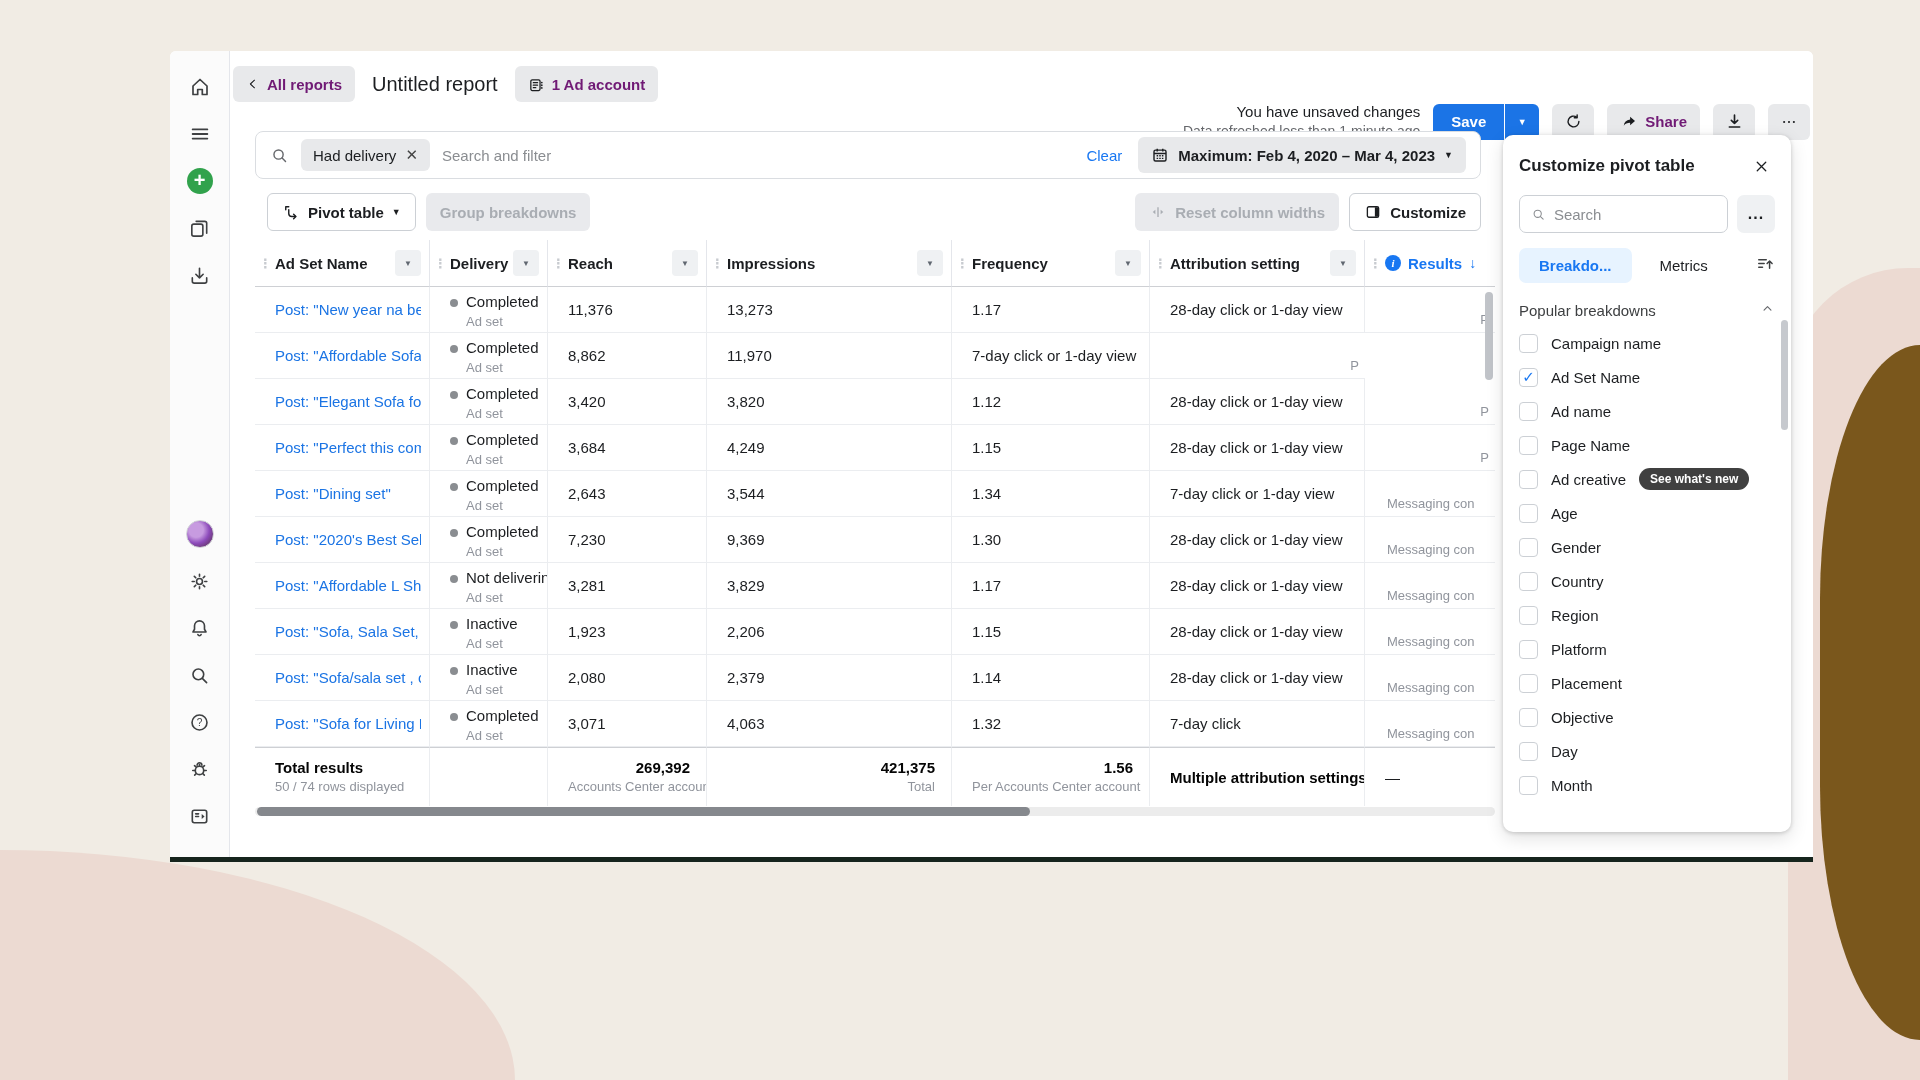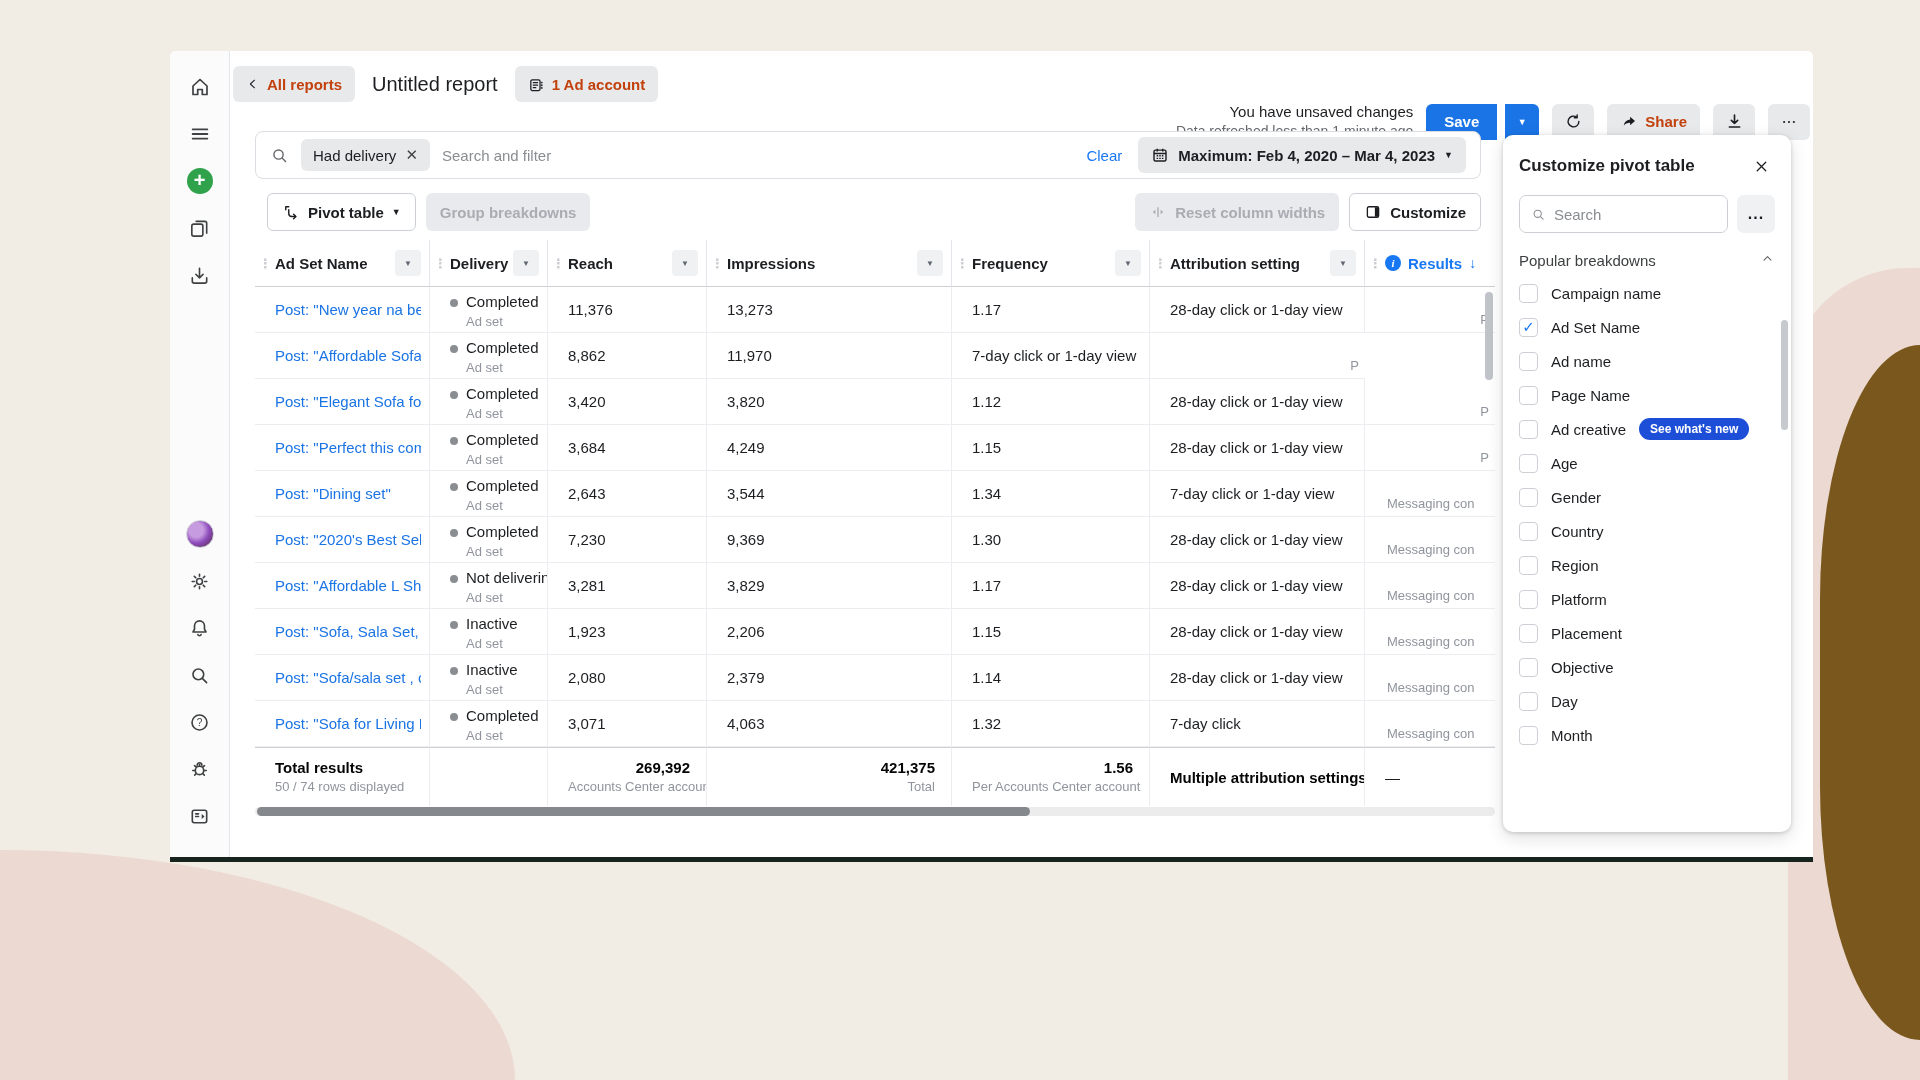--- a/index.html
+++ b/index.html
@@ -18,29 +18,29 @@
   
   .sidebar { position:absolute; left:0; top:0; width:60px; height:100%; background:#fbfbfb; border-right:1px solid #e4e6eb; display:flex; flex-direction:column; align-items:center; padding:16px 0 14px; }
   .side-icon { width:40px; height:40px; display:flex; align-items:center; justify-content:center; margin-bottom:7px; border-radius:8px; cursor:pointer; }
   .side-icon svg { stroke:#3e4042; fill:none; stroke-width:1.7; stroke-linecap:round; stroke-linejoin:round; }
   .side-spacer { flex:1; }
   .create-circle { width:26px; height:26px; border-radius:50%; background:#31a24c; color:#fff; font-size:20px; line-height:24px; text-align:center; font-weight:700; }
   .avatar { width:28px; height:28px; border-radius:50%; background:radial-gradient(circle at 35% 35%, #c79be0 0 30%, #8d4bbb 55%, #4e2a38 100%); border:1px solid #d0d2d6; }
 
   
   .hdr { position:absolute; left:60px; top:0; width:1583px; height:70px; background:#fff; }
-  .pill { display:inline-flex; align-items:center; gap:7px; background:#e8e9eb; border-radius:6px; padding:0 13px; height:36px; font-size:15px; font-weight:600; color:#c2410c; cursor:pointer; white-space:nowrap; }
+  .pill { display:inline-flex; align-items:center; gap:7px; background:#e8e9eb; border-radius:6px; padding:0 13px; height:36px; font-size:15px; font-weight:600; color:#701a75; cursor:pointer; white-space:nowrap; }
   .pill svg { stroke:#1c1e21; fill:none; stroke-width:1.8; stroke-linecap:round; stroke-linejoin:round; }
   .hdr-left { position:absolute; left:3px; top:15px; display:flex; align-items:center; gap:17px; }
   .report-title { font-size:20px; font-weight:400; }
   .hdr-right { position:absolute; right:3px; top:11px; display:flex; align-items:center; gap:13px;margin-top:40px; }
   .unsaved { text-align:right; line-height:1.35; }
   .unsaved .l1 { font-size:15px; color:#1c1e21; }
   .unsaved .l2 { font-size:14px; color:#65676b; }
-  .save-group { display:flex; gap:8px; }
+  .save-group { display:flex; gap:1px; }
   .save-main { background:#1b74e6; color:#fff; border:none; border-radius:6px 0 0 6px; height:36px; padding:0 18px; font-size:15px; font-weight:700; cursor:pointer; font-family:inherit; }
   .save-caret { background:#1b74e6; color:#fff; border:none; border-radius:0 6px 6px 0; height:36px; width:34px; font-size:9px; cursor:pointer; }
   .icon-pill { width:42px; justify-content:center; padding:0; }
 
   
   .filterbar { position:absolute; left:85px; top:80px; width:1226px; height:48px; border:1px solid #dadde1; border-radius:8px; background:#fff; display:flex; align-items:center; padding:0 14px; gap:12px; }
   .filterbar svg.mag { stroke:#65676b; fill:none; stroke-width:1.8; stroke-linecap:round; }
   .chip { display:inline-flex; align-items:center; gap:9px; background:#e8e9eb; border-radius:6px; height:32px; padding:0 12px; font-size:15px; color:#1c1e21; cursor:pointer; }
   .chip .x { font-size:15px; color:#444; cursor:pointer; }
   .filter-placeholder { color:#8a8d91; font-size:15px; flex:1; cursor:text; }
@@ -105,21 +105,21 @@
   .tabs-sort-icon { margin-left:auto; cursor:pointer; }
   .tabs-sort-icon svg { stroke:#3e4042; fill:none; stroke-width:1.8; stroke-linecap:round; stroke-linejoin:round; }
   .section-row { display:flex; align-items:center; justify-content:space-between; margin-top:18px; margin-bottom:6px; }
   .section-label { font-size:15px; color:#3e4042; }
   .chev-up svg { stroke:#65676b; fill:none; stroke-width:1.8; stroke-linecap:round; stroke-linejoin:round; }
   .bd-item { display:flex; align-items:center; gap:13px; height:34px; cursor:pointer; }
   .checkbox { width:19px; height:19px; border:1px solid #ccd0d5; border-radius:4px; background:#fff; flex:none; display:flex; align-items:center; justify-content:center; }
   .checkbox .check-glyph { display:none; color:#1877f2; font-size:15px; font-weight:700; }
   .checkbox.checked .check-glyph { display:block; }
   .bd-label { font-size:15px; color:#1c1e21; }
-  .badge { background:#1d4ed8; color:#fff; font-size:12px; font-weight:700; border-radius:999px; padding:4px 11px; white-space:nowrap; }
+  .badge { background:#404040; color:#fff; font-size:12px; font-weight:700; border-radius:999px; padding:4px 11px; white-space:nowrap; }
   .panel-scroll { position:absolute; right:3px; top:185px; width:7px; height:110px; background:#c6c9ce; border-radius:4px; cursor:pointer; }
 </style>
 </head>
 <body>
 
 <div class="decor-right-pink"></div>
 <div class="decor-right-brown"></div>
 <div class="decor-bottom-pink"></div>
 <div class="decor-line"></div>
 
@@ -566,20 +566,30 @@
     <div class="panel-search-row">
       <div class="panel-search">
         <svg width="17" height="17" viewBox="0 0 24 24">
             <circle cx="10.8" cy="10.8" r="5.8"></circle>
             <path d="m15.3 15.3 4.3 4.3"></path>
           </svg>
         <input type="text" placeholder="Search" style="">
       </div>
       <div class="panel-more">...</div>
     </div>
+    <div class="panel-tabs">
+      <span class="tab-pill">Breakdo...</span>
+      <span class="tab-plain">Metrics</span>
+      <span class="tabs-sort-icon">
+        <svg width="20" height="20" viewBox="0 0 24 24">
+            <path d="M4.5 7h9M4.5 11.5h6.5M4.5 16h4.5"></path>
+            <path d="M17.5 17V8.5m0 0-3 3m3-3 3 3"></path>
+          </svg>
+      </span>
+    </div>
     <div class="section-row">
       <span class="section-label">Popular breakdowns</span>
       <span class="chev-up">
         <svg width="15" height="15" viewBox="0 0 24 24">
             <path d="m6.5 14.5 5.5-5.5 5.5 5.5"></path>
           </svg>
       </span>
     </div>
     <div>
 

